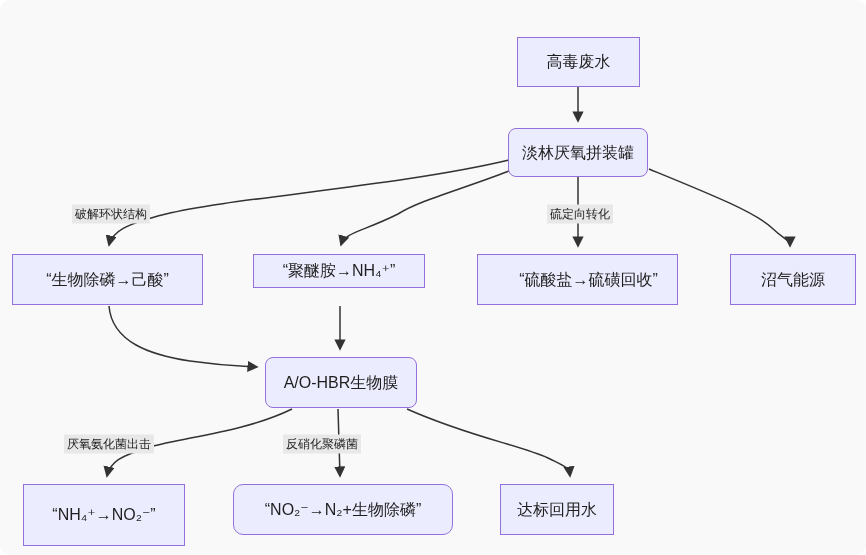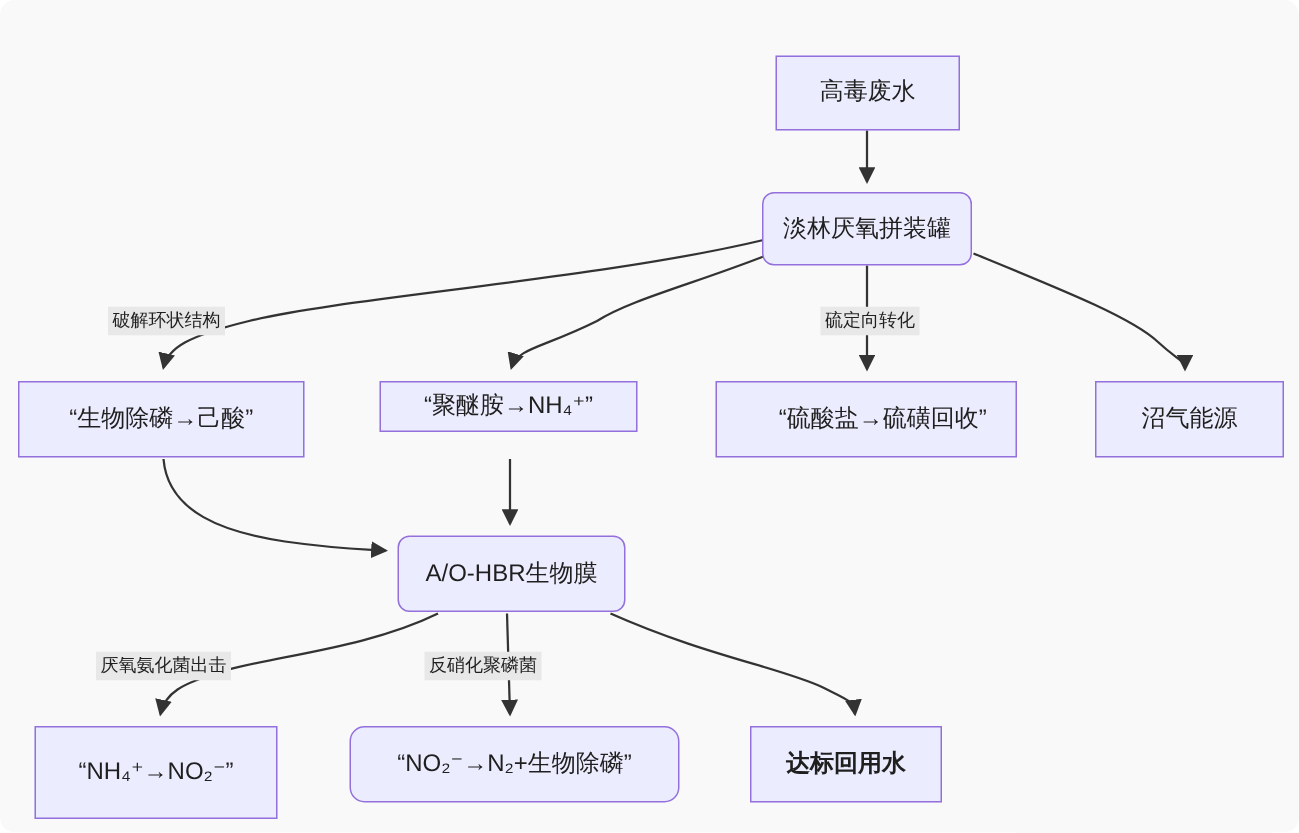--- a/index.html
+++ b/index.html
@@ -96,21 +96,21 @@
   <div class="node" style="left:477px; top:254px; width:201px; height:51px;padding-left:28px;">“硫酸盐→硫磺回收”</div>
 
   <div class="node" style="left:730px; top:254px; width:126px; height:51px;">沼气能源</div>
 
   <div class="node rounded" style="left:265px; top:357px; width:152px; height:51px;">A/O-HBR生物膜</div>
 
   <div class="node" style="left:23px; top:484px; width:162px; height:62px;">“NH₄⁺→NO₂⁻”</div>
 
   <div class="node" style="left:233px; top:484px; width:220px; height:51px;border-radius:10px;">“NO₂⁻→N₂+生物除磷”</div>
 
-  <div class="node" style="left:500px; top:484px; width:128px; height:51px;font-weight:bold;">达标回用水</div>
+  <div class="node" style="left:500px; top:484px; width:114px; height:51px;">达标回用水</div>
 
   <div class="edge-label" style="left:111px; top:214px;">破解环状结构</div>
 
 
   <div class="edge-label" style="left:580px; top:214px;">硫定向转化</div>
 
   <div class="edge-label" style="left:109px; top:444px;">厌氧氨化菌出击</div>
 
   <div class="edge-label" style="left:322px; top:444px;">反硝化聚磷菌</div>
 

